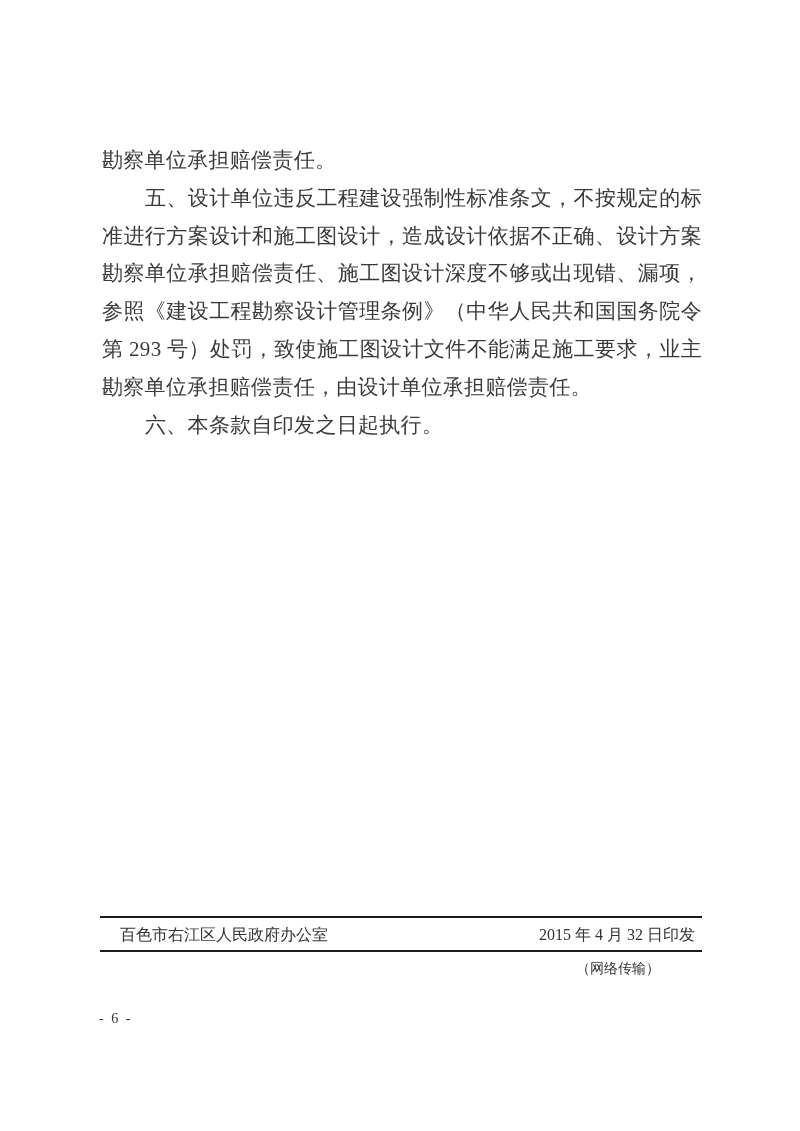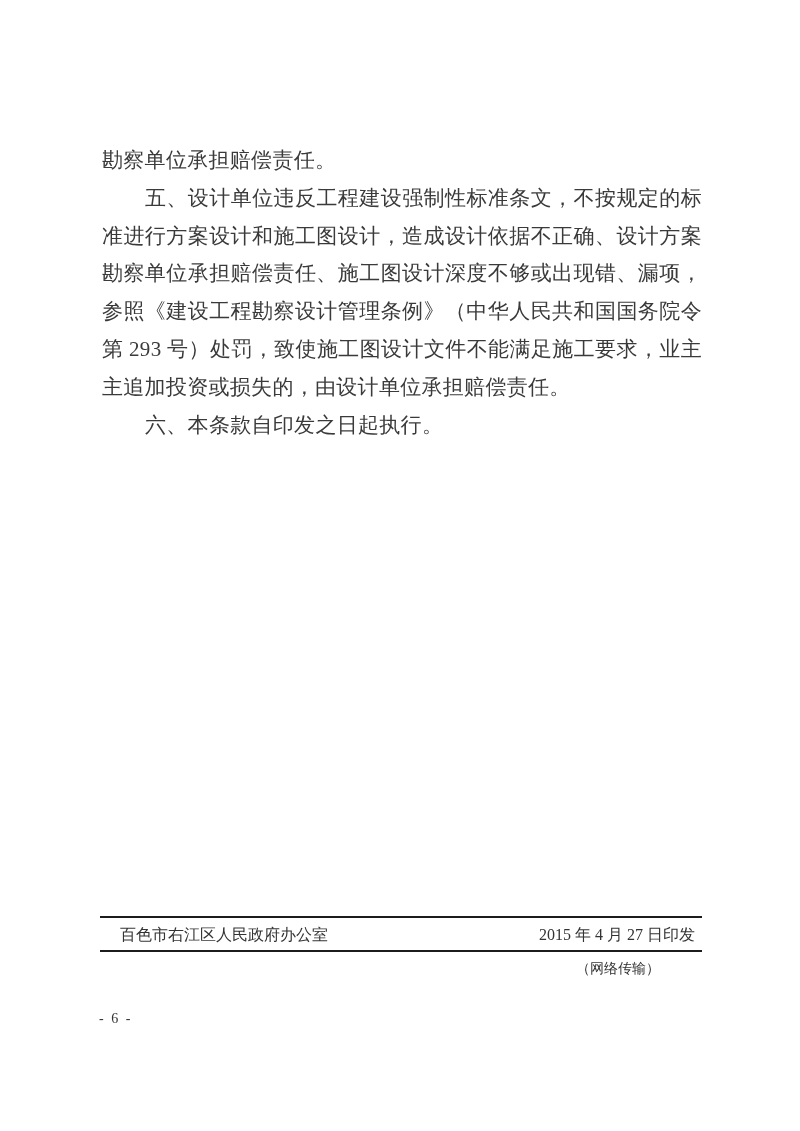--- a/index.html
+++ b/index.html
@@ -86,29 +86,29 @@
 
 <div class="page">
 
   <div class="body-text">
     <div class="line">勘察单位承担赔偿责任。</div>
     <div class="line just ind">五、设计单位违反工程建设强制性标准条文，不按规定的标</div>
     <div class="line just">准进行方案设计和施工图设计，造成设计依据不正确、设计方案</div>
     <div class="line just">勘察单位承担赔偿责任、施工图设计深度不够或出现错、漏项，</div>
     <div class="line just">参照《建设工程勘察设计管理条例》（中华人民共和国国务院令</div>
     <div class="line just">第 293 号）处罚，致使施工图设计文件不能满足施工要求，业主</div>
-    <div class="line">主追加投资或损失的，由设计单位承担赔偿责任。</div>
+    <div class="line">勘察单位承担赔偿责任，由设计单位承担赔偿责任。</div>
     <div class="line ind">六、本条款自印发之日起执行。</div>
   </div>
 
   <div class="rule rule-top"></div>
 
   <div class="colophon-row">
     <span class="issuer">百色市右江区人民政府办公室</span>
-    <span class="print-date">2015 年 4 月 27 日印发</span>
+    <span class="print-date">2015 年 4 月 32 日印发</span>
   </div>
 
   <div class="rule rule-bottom"></div>
 
   <div class="transmission">（网络传输）</div>
 
   <div class="page-number">- 6 -</div>
 
 </div>
 

